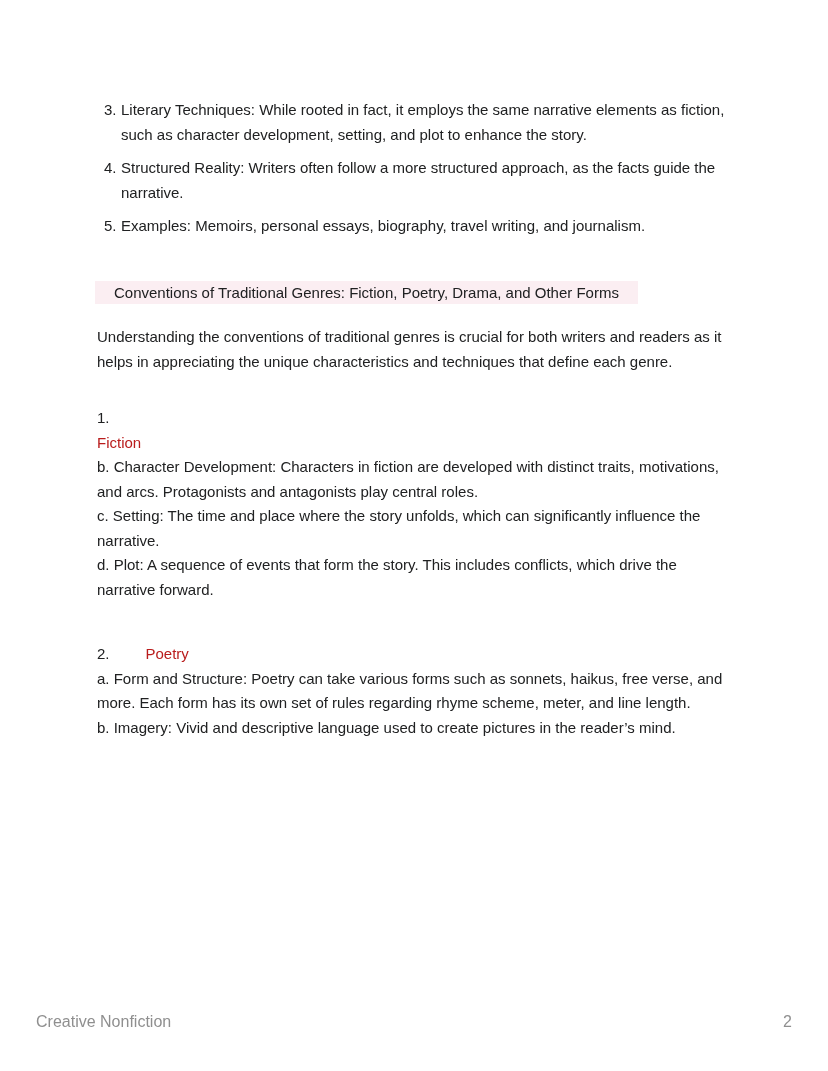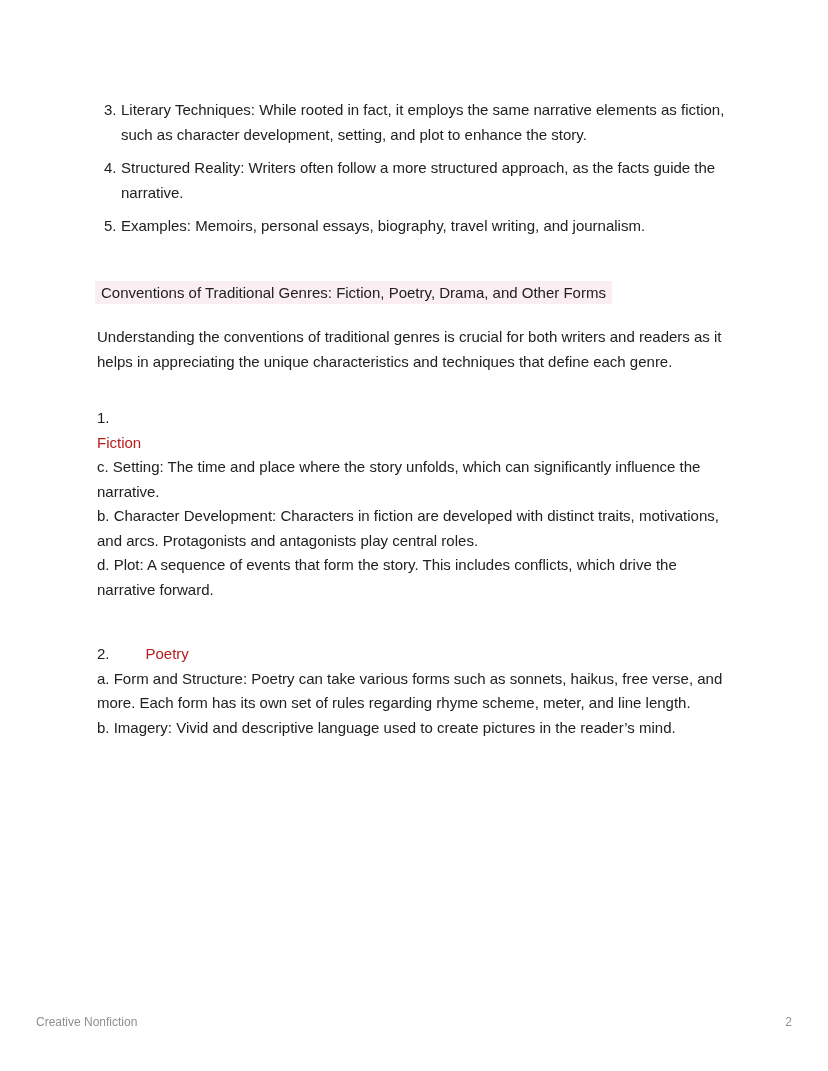--- a/index.html
+++ b/index.html
@@ -29,37 +29,37 @@
   .li-num {
     flex: none;
     width: 24px;
     padding-left: 7px;
     box-sizing: border-box;
   }
   .li-text { flex: 1; }
   .heading { margin-top: 42px; }
   .heading-hl {
     background: #fbeef2;
-    padding: 3px 6px;
+    padding: 3px 19px;
     margin-left: -2px;
     margin-top: 30px;
   }
   .intro { margin-top: 20px; }
   .section-fiction { margin-top: 32px; }
   .section-poetry { margin-top: 40px; }
   .pink { color: #b91c1c; }
   .sec-title-inline { margin-left: 4px; padding-left: 32px; }
   .footer {
     position: absolute;
     left: 36px;
     right: 36px;
     top: 1014px;
     display: flex;
     justify-content: space-between;
-    font-size: 12px;
+    font-size: 16px;
     line-height: 16px;
     color: #8f8f8f;
   }
 </style>
 </head>
 <body>
 
 <div class="page">
   <div class="content">
 
@@ -80,22 +80,22 @@
 
     <div class="heading">
       <span class="heading-hl">Conventions of Traditional Genres: Fiction, Poetry, Drama, and Other Forms</span>
     </div>
 
     <div class="intro">Understanding the conventions of traditional genres is crucial for both writers and readers as it helps in appreciating the unique characteristics and techniques that define each genre.</div>
 
     <div class="section-fiction">
       <div>1.</div>
       <div class="pink">Fiction</div>
+      <div>b. Character Development: Characters in fiction are developed with distinct traits, motivations, and arcs. Protagonists and antagonists play central roles.</div>
       <div>c. Setting: The time and place where the story unfolds, which can significantly influence the narrative.</div>
-      <div>b. Character Development: Characters in fiction are developed with distinct traits, motivations, and arcs. Protagonists and antagonists play central roles.</div>
       <div>d. Plot: A sequence of events that form the story. This includes conflicts, which drive the narrative forward.</div>
     </div>
 
     <div class="section-poetry">
       <div><span>2.</span><span class="pink sec-title-inline">Poetry</span></div>
       <div>a. Form and Structure: Poetry can take various forms such as sonnets, haikus, free verse, and more. Each form has its own set of rules regarding rhyme scheme, meter, and line length.</div>
       <div>b. Imagery: Vivid and descriptive language used to create pictures in the reader’s mind.</div>
     </div>
 
   </div>

